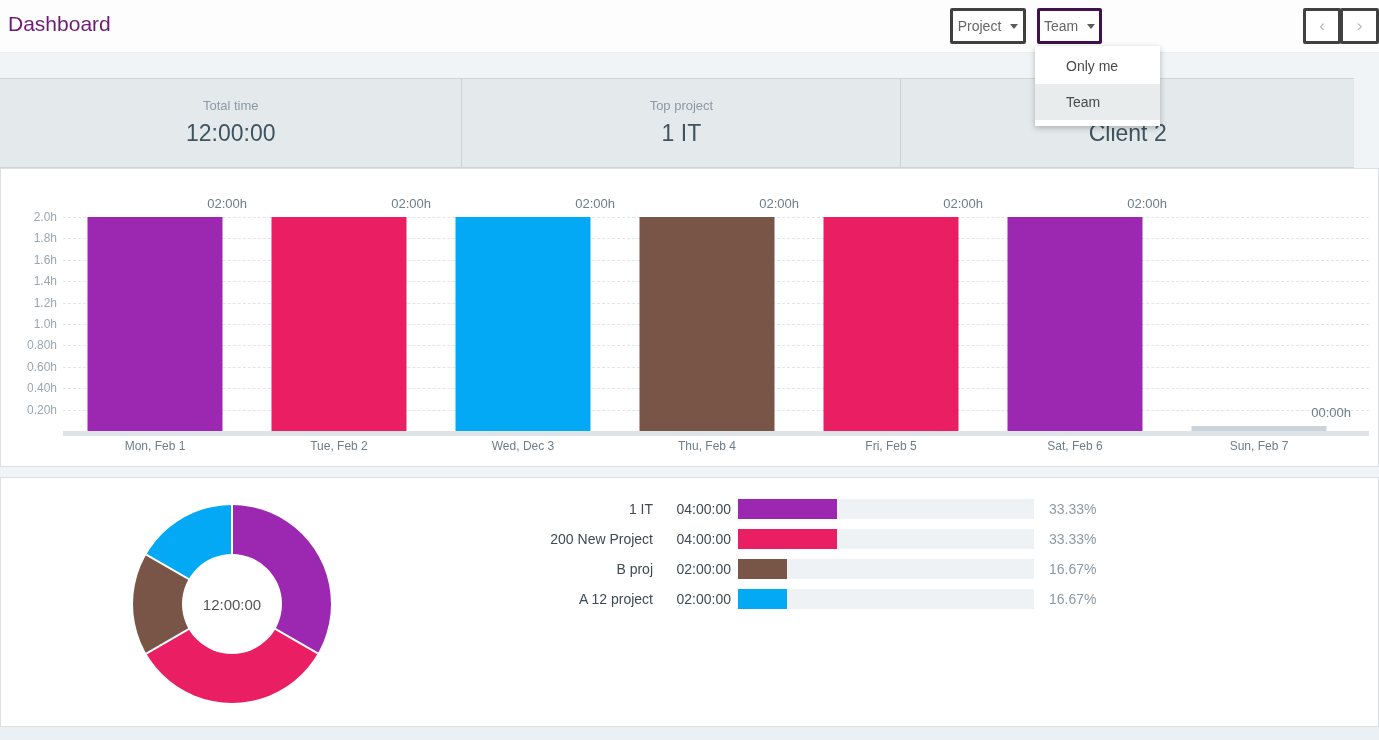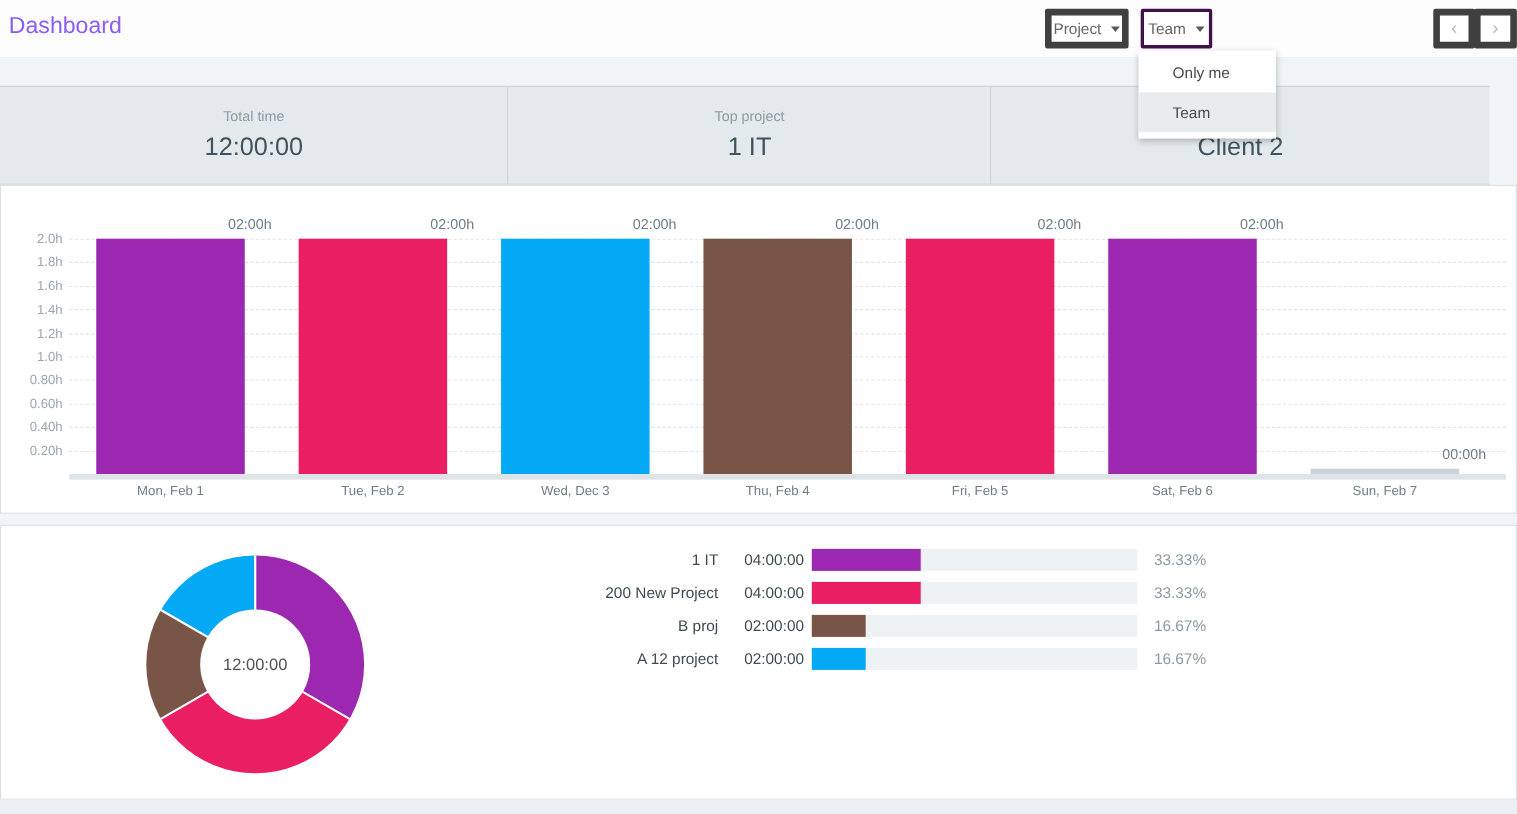--- a/index.html
+++ b/index.html
@@ -1,22 +1,22 @@
 <!DOCTYPE html>
 <html><head>
 <meta charset="utf-8">
 <style>
   html,body{margin:0;padding:0;}
   body{font-family:"Liberation Sans",sans-serif;background:#f0f4f7;}
   .app{position:relative;width:1379px;height:740px;background:#f0f4f7;overflow:hidden;}
 
   
   .header{position:absolute;left:0;top:0;width:1379px;height:52px;background:#fdfdfe;border-bottom:1px solid #eaeef1;}
-  .page-title{position:absolute;left:8px;top:12px;font-size:21px;color:#8b5cf6;}
-  .btn{box-sizing:border-box;position:absolute;top:8px;height:36px;background:#fff;border:6px solid #404040;
+  .page-title{position:absolute;left:8px;top:12px;font-size:21px;color:#701a75;}
+  .btn{box-sizing:border-box;position:absolute;top:8px;height:36px;background:#fff;border:3px solid #404040;
        border-radius:2px;color:#666;font-size:14px;display:flex;align-items:center;justify-content:center;gap:9px;cursor:pointer;}
   .btn-project{left:950px;width:76px;}
   .btn-team{left:1037px;width:65px;border:3px solid #41114a;}
   .caret{width:0;height:0;border-left:4px solid transparent;border-right:4px solid transparent;border-top:5px solid #5a5a5a;}
   .date-group{left:1112px;width:192px;justify-content:flex-start;padding-left:11px;gap:12px;color:#555;}
   .nav-prev{left:1303px;width:38px;color:#b3bcc3;font-size:17px;}
   .nav-next{left:1340px;width:39px;color:#b3bcc3;font-size:17px;}
   .cal{display:inline-block;}
 
   

